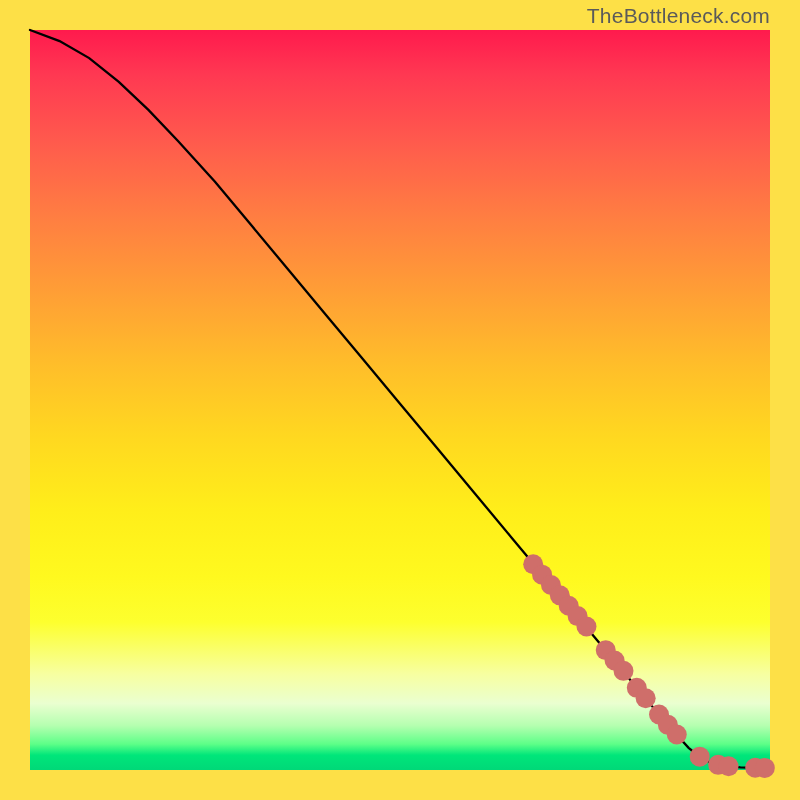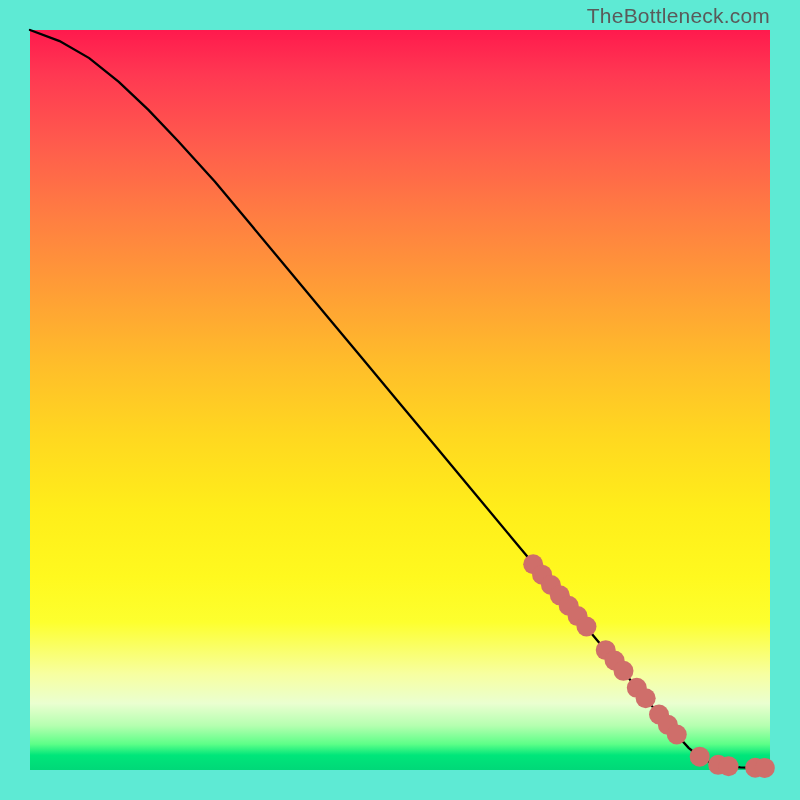--- a/index.html
+++ b/index.html
@@ -9,21 +9,21 @@
     height: 800px;
     background: #000;
     overflow: hidden;
   }
   .frame {
     position: absolute;
     top: 0;
     left: 0;
     width: 800px;
     height: 800px;
-    background: #5eead4;
+    background: #fde047;
   }
   .plot-area {
     position: absolute;
     left: 30px;
     top: 30px;
     width: 740px;
     height: 740px;
     background: linear-gradient(to bottom,
       #ff1a4d 0%,
       #ff3852 6%,

